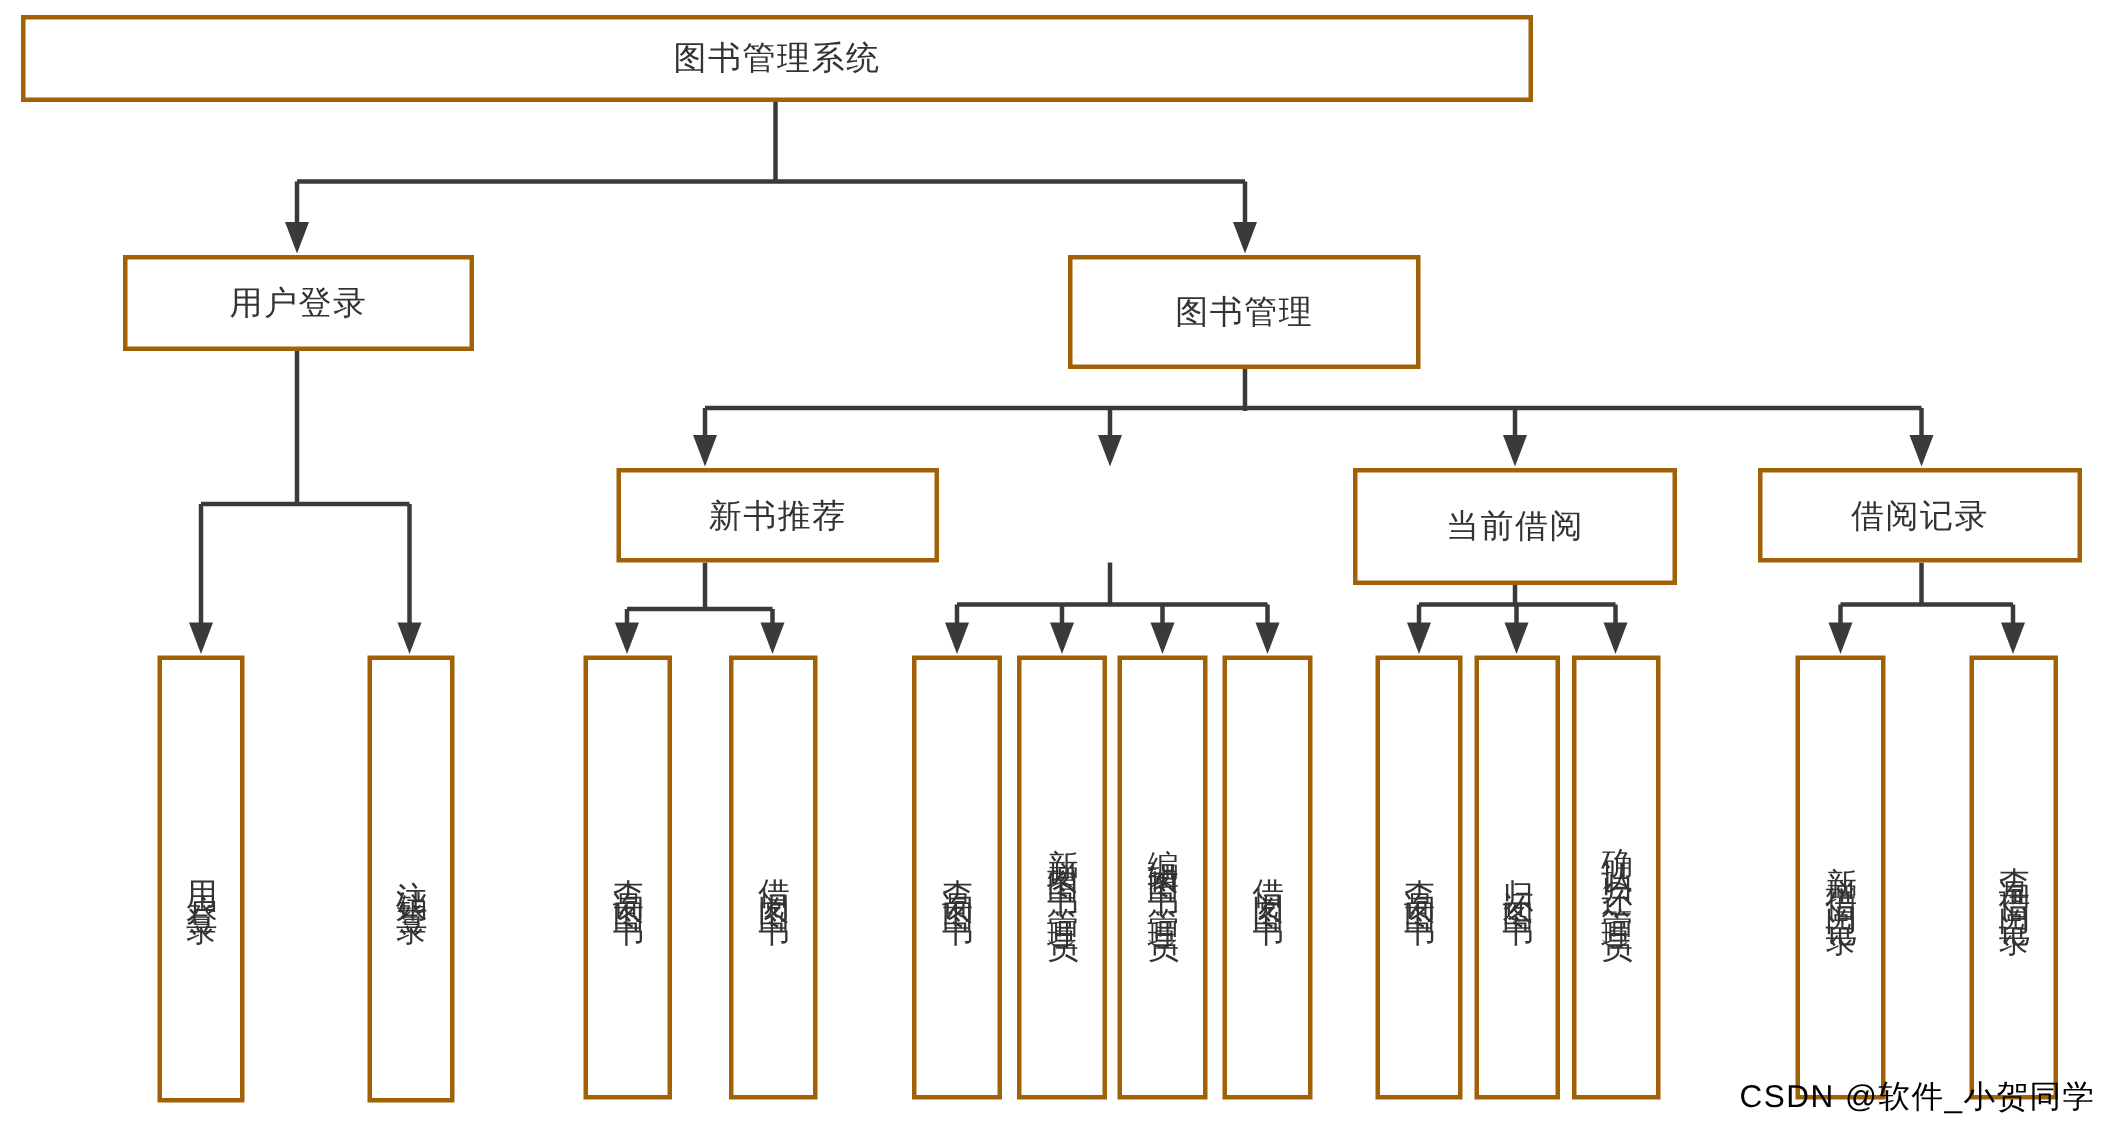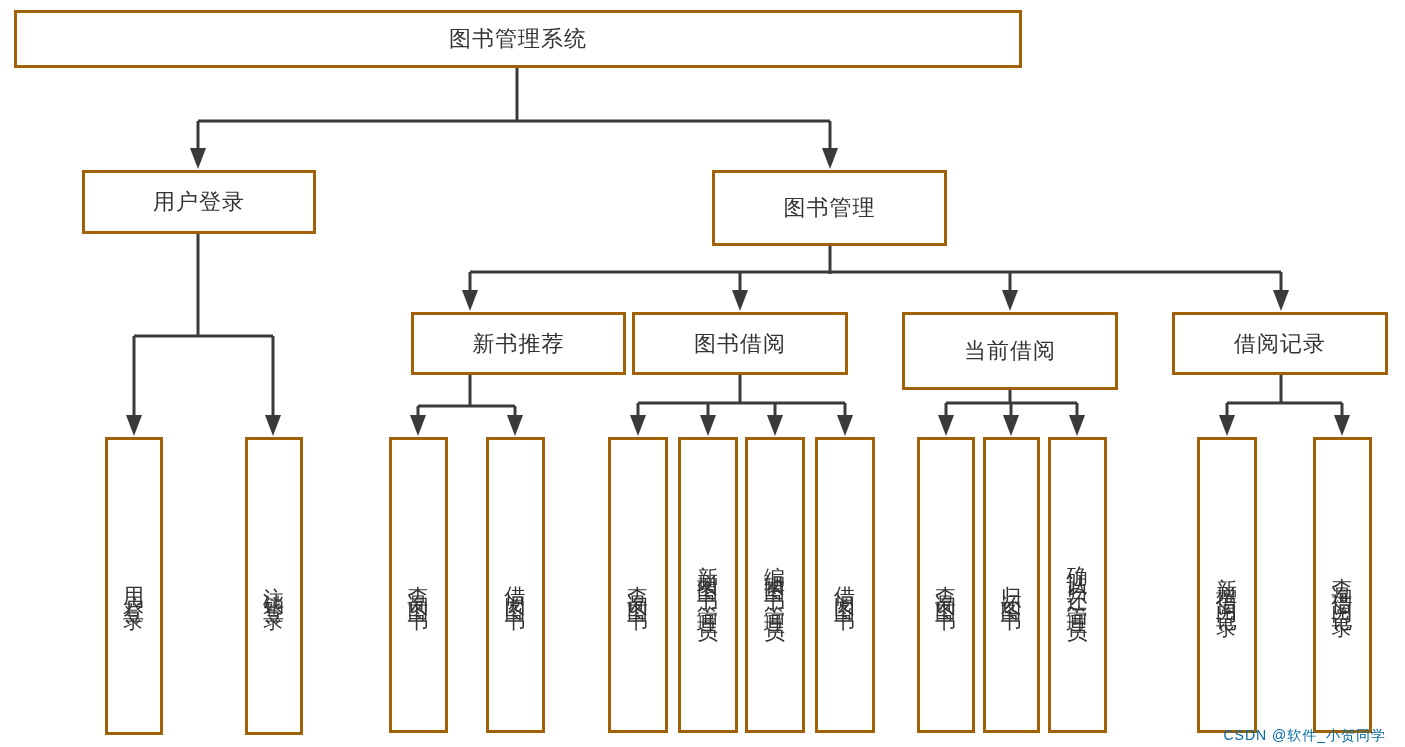--- a/index.html
+++ b/index.html
@@ -26,24 +26,24 @@
   .vnode .vtext {
     writing-mode: vertical-rl;
     text-orientation: mixed;
     font-size: 21px;
     letter-spacing: 8px;
     line-height: 1;
     color: #333333;
   }
   .watermark {
     position: absolute;
-    right: 19px;
+    right: 8px;
     bottom: 2px;
-    font-size: 14px;
-    color: #0369a1;
+    font-size: 21px;
+    color: #000000;
     letter-spacing: 1px;
     white-space: nowrap;
   }
 </style>
 </head>
 <body>
 
 <div class="stage">
 
   <svg width="1405" height="747" viewBox="0 0 1405 747">
@@ -123,23 +123,20 @@
   <div class="node hnode" style="left:82px; top:170px; width:234px; height:64px;">
     <span>用户登录</span>
   </div>
   <div class="node hnode" style="left:712px; top:170px; width:235px; height:76px;">
     <span>图书管理</span>
   </div>
 
   <div class="node hnode" style="left:363px; top:312px; width:215px; height:63px;margin-left:48px;">
     <span>新书推荐</span>
   </div>
-  <div class="node hnode" style="left:632px; top:312px; width:216px; height:63px;">
-    <span>图书借阅</span>
-  </div>
   <div class="node hnode" style="left:902px; top:312px; width:216px; height:78px;">
     <span>当前借阅</span>
   </div>
   <div class="node hnode" style="left:1172px; top:312px; width:216px; height:63px;">
     <span>借阅记录</span>
   </div>
 
   <div class="node vnode" style="left:105px; top:437px; width:58px; height:298px;">
     <span class="vtext">用户登录</span>
   </div>

